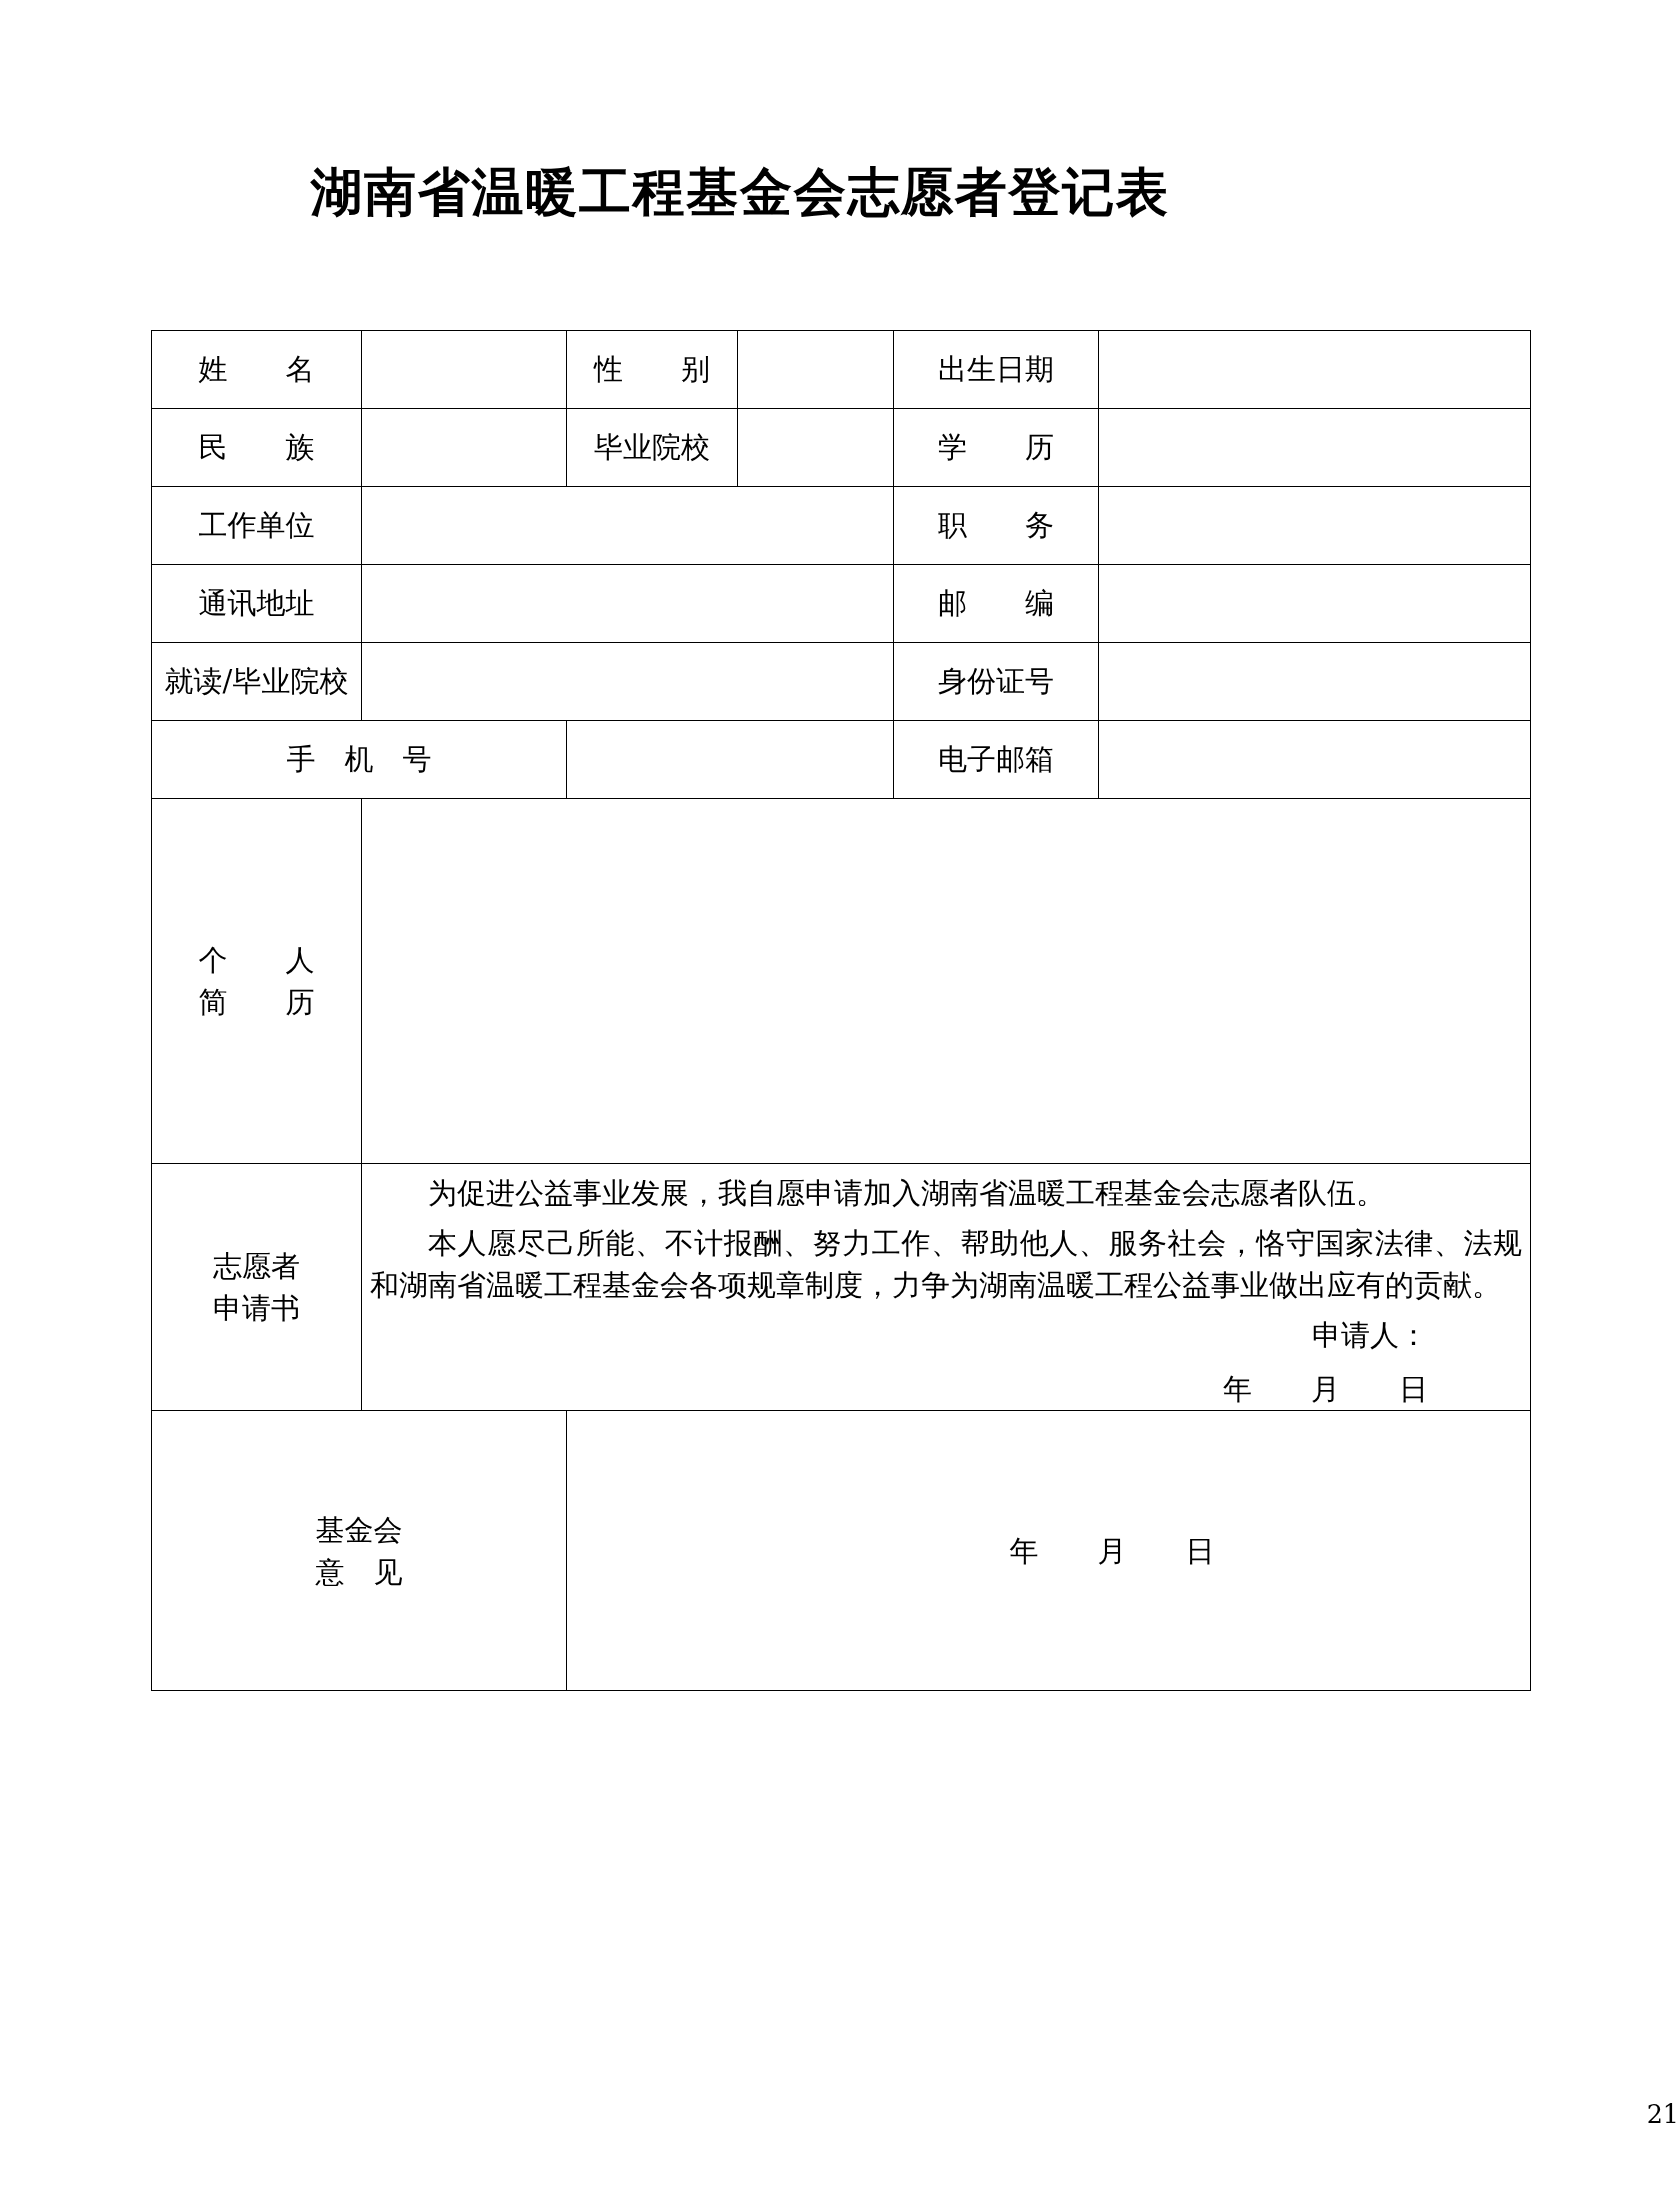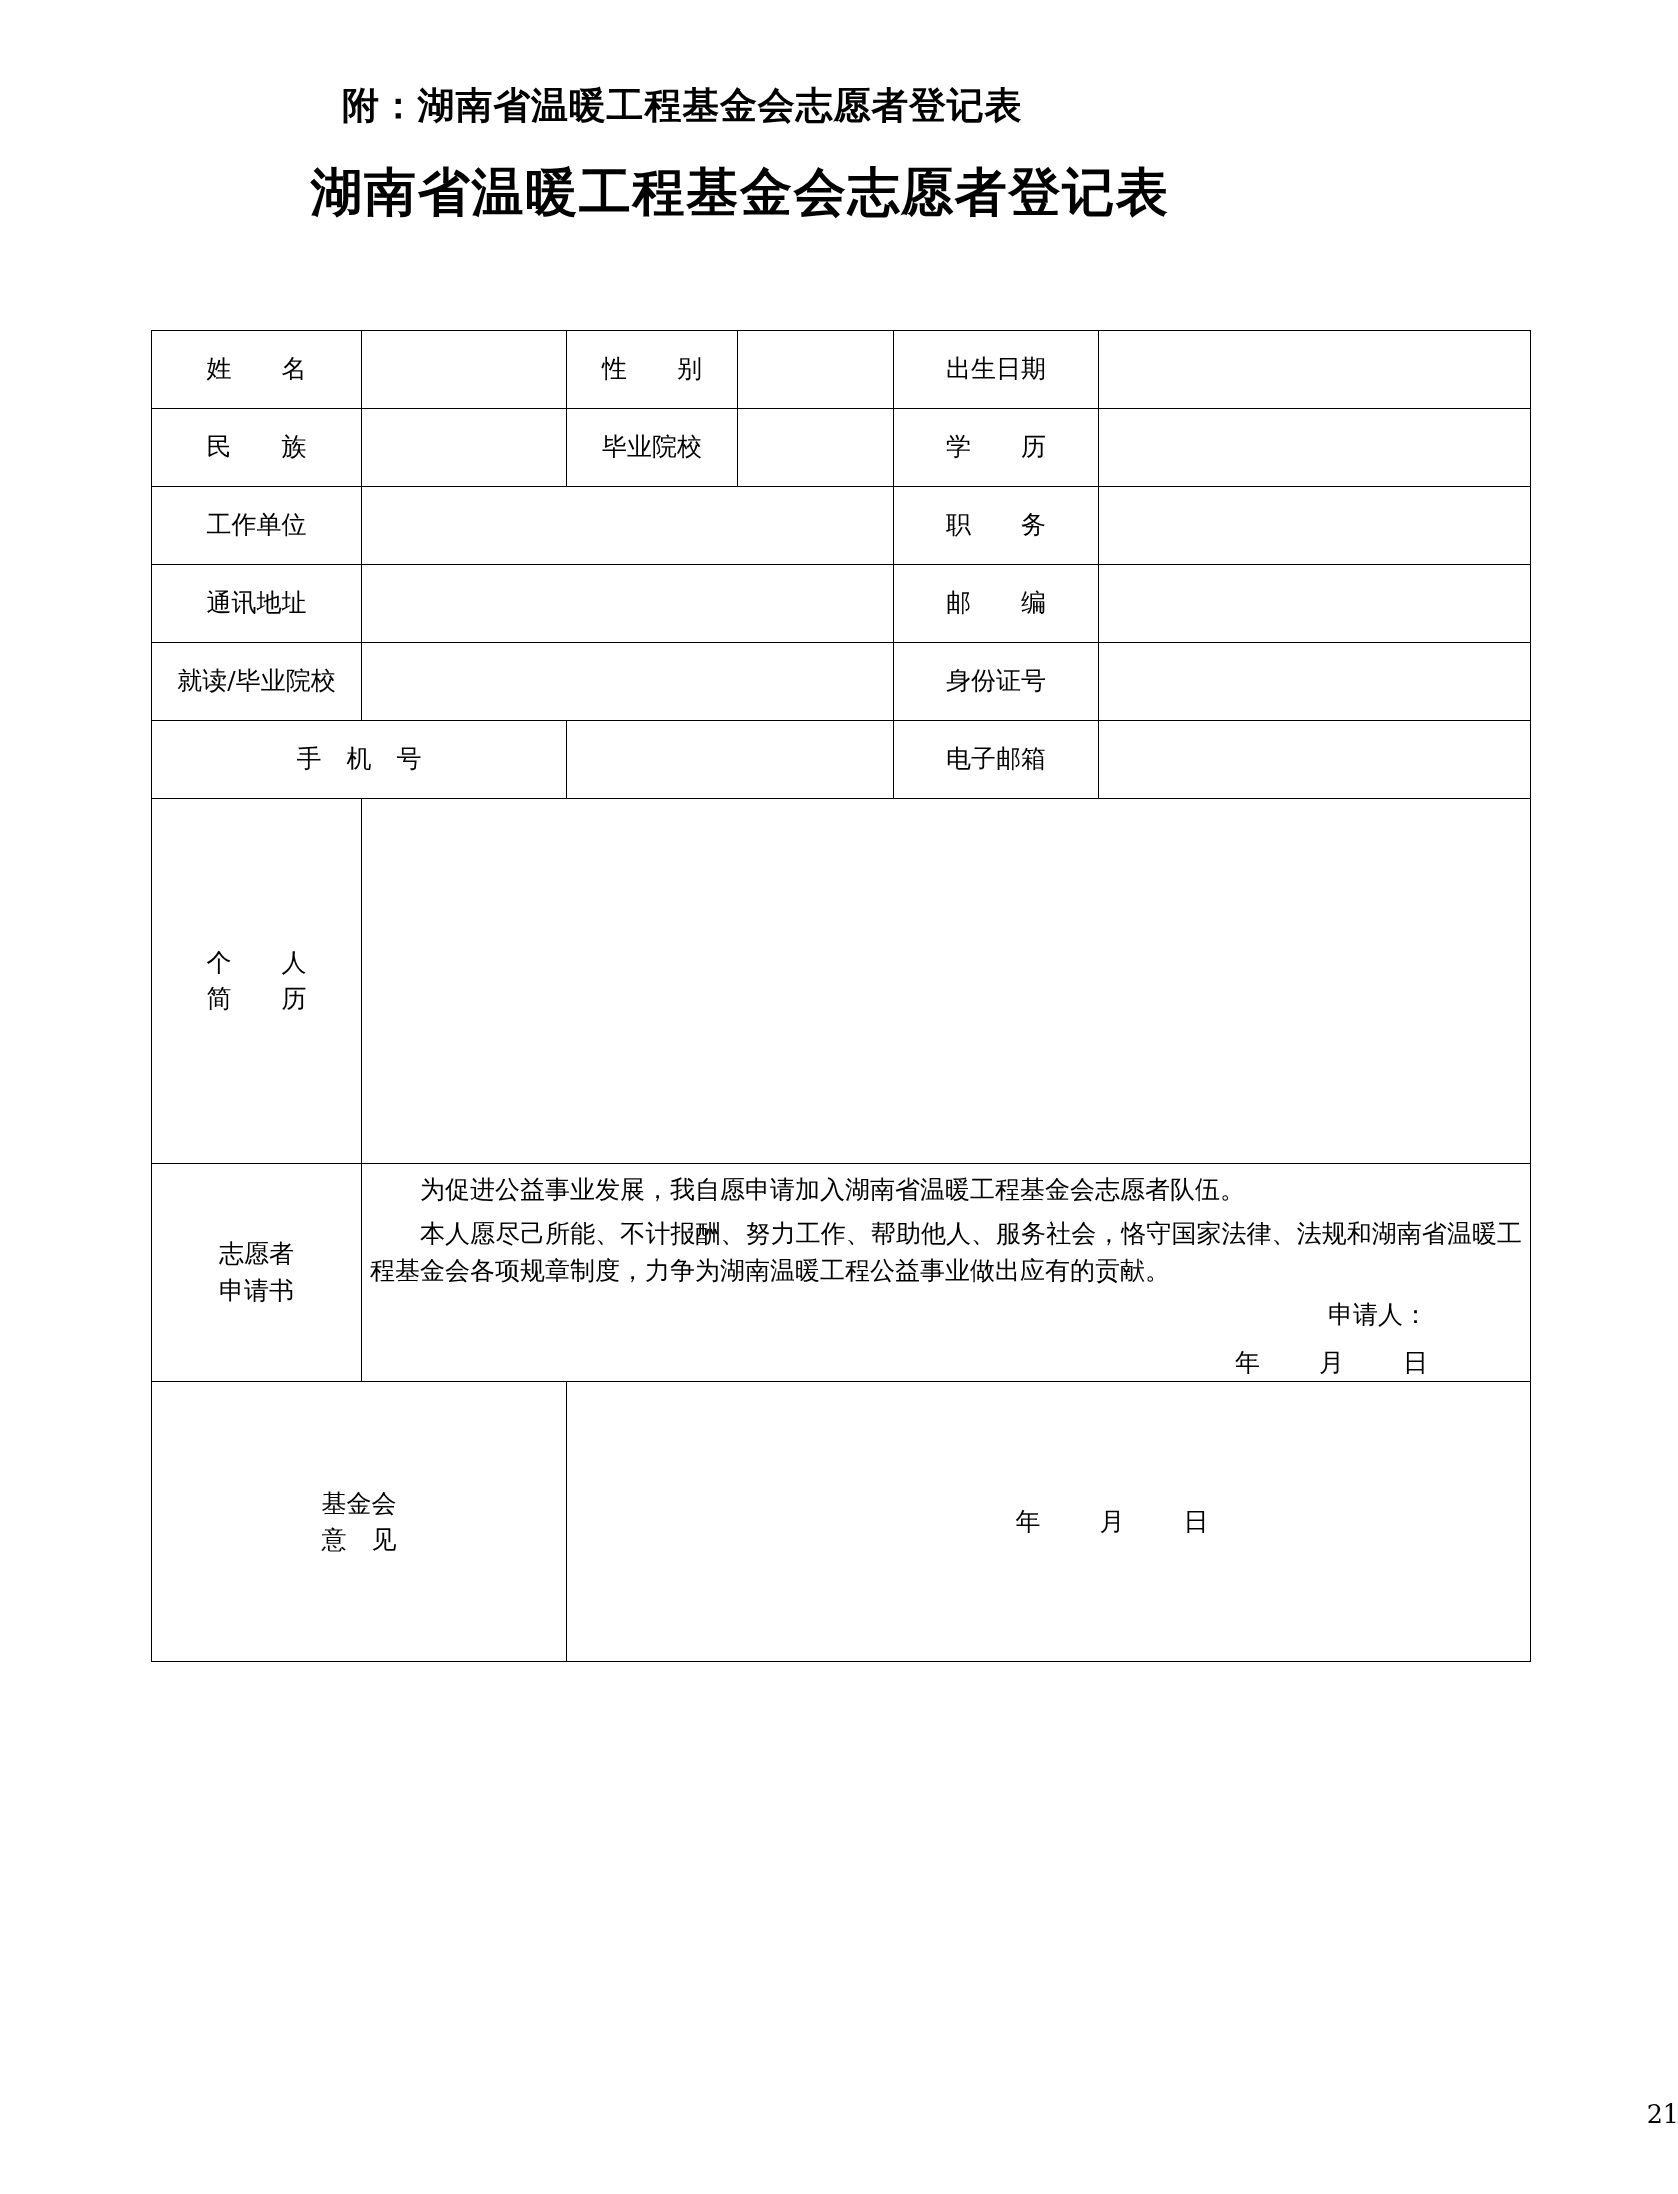--- a/index.html
+++ b/index.html
@@ -60,21 +60,21 @@
 
   table.form {
     border-collapse: collapse;
     width: 1378px;
     table-layout: fixed;
   }
   table.form td {
     border: 1.7px solid #000000;
     padding: 0;
     vertical-align: middle;
-    font-size: 25px;
+    font-size: 29px;
     line-height: 1.45;
     font-family: "DejaVu Serif", "Liberation Serif", serif;
   }
 
   .lbl {
     text-align: center;
     white-space: nowrap;
   }
   
   .lbl-sp {
@@ -169,21 +169,20 @@
     text-align: right;
     font-size: 25.4px;
     font-family: "DejaVu Serif", "Liberation Serif", serif;
   }
 </style>
 </head>
 <body>
 
 <div class="page">
 
-  <div class="attach-note">附：湖南省温暖工程基金会志愿者登记表</div>
 
   <div class="doc-title">湖南省温暖工程基金会志愿者登记表</div>
 
   <div class="form-wrap">
     <table class="form">
       <colgroup>
         <col style="width:210px">
         <col style="width:205px">
         <col style="width:171px">
         <col style="width:156px">

